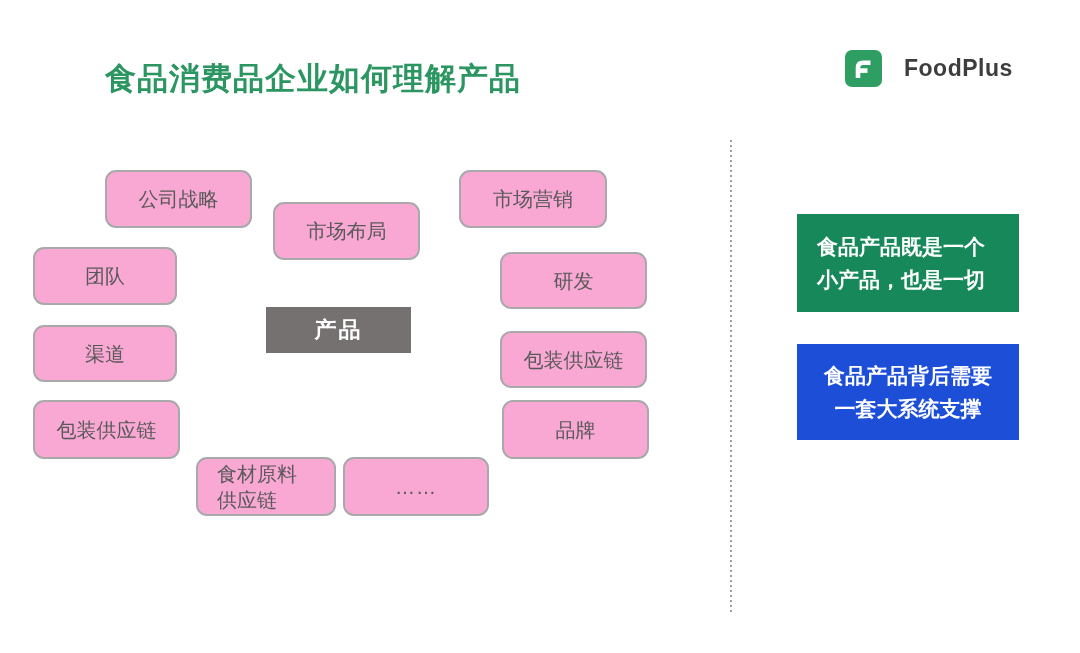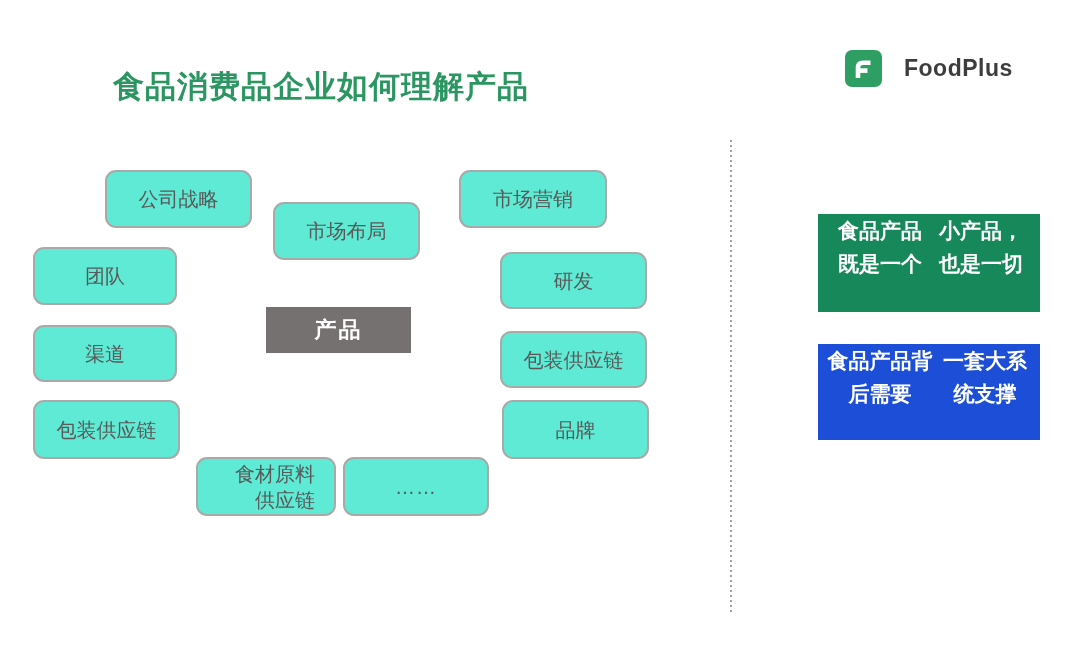--- a/index.html
+++ b/index.html
@@ -4,34 +4,34 @@
 <style>
   html,body{margin:0;padding:0;}
   body{
     width:1080px;height:653px;background:#ffffff;position:relative;overflow:hidden;
     font-family:"Liberation Sans","DejaVu Sans",sans-serif;
   }
   .canvas{position:absolute;inset:0;}
 
   
   .title{
-    position:absolute;left:97px;top:50px;margin:16px;
+    position:absolute;left:97px;top:50px;margin:8px;
     font-size:31px;font-weight:bold;color:#2B9661;letter-spacing:1px;
   }
 
   
   .logo{position:absolute;left:845px;top:50px;display:flex;align-items:center;gap:22px;}
   .logo-icon{width:37px;height:37px;display:block;}
   .logo-text{font-size:23px;font-weight:600;color:#3D3D3D;letter-spacing:.5px;}
 
   
   .node{
     position:absolute;box-sizing:border-box;
-    background:#5eead4;border:2px solid #A9A9A9;border-radius:11px;
-    display:flex;align-items:center;justify-content:center;text-align:right;
+    background:#f9a8d4;border:2px solid #A9A9A9;border-radius:11px;
+    display:flex;align-items:center;justify-content:center;text-align:left;
     font-size:20px;color:#595959;line-height:26px;
   }
   .n0{left:105px;top:170px;width:147px;height:58px;}
   .n1{left:273px;top:170px;width:147px;height:58px;margin-top:32px;}
   .n2{left:459px;top:170px;width:148px;height:58px;}
   .n3{left:33px; top:247px;width:144px;height:58px;}
   .n4{left:500px;top:252px;width:147px;height:57px;}
   .n5{left:33px; top:325px;width:144px;height:57px;}
   .n6{left:500px;top:331px;width:147px;height:57px;}
   .n7{left:33px; top:400px;width:147px;height:59px;}
@@ -49,21 +49,21 @@
   
   .divider{
     position:absolute;left:730px;top:140px;width:2px;height:473px;
     background-image:repeating-linear-gradient(to bottom,#9E9E9E 0 2px,transparent 2px 5px);
   }
 
   
   .callout{
     position:absolute;left:797px;width:222px;box-sizing:border-box;
     color:#ffffff;font-weight:bold;font-size:21px;line-height:33px;
-    display:flex;flex-direction:row;justify-content:center;margin-left:21px;
+    display:flex;flex-direction:column;justify-content:center;
   }
   .callout span{display:block;}
   .c0{top:214px;height:98px;background:#17885A;text-align:left;padding-left:20px;}
   .c1{top:344px;height:96px;background:#22C17D;text-align:center;padding:0 6px;}
 </style>
 </head>
 <body>
 
 <div class="canvas">
 

